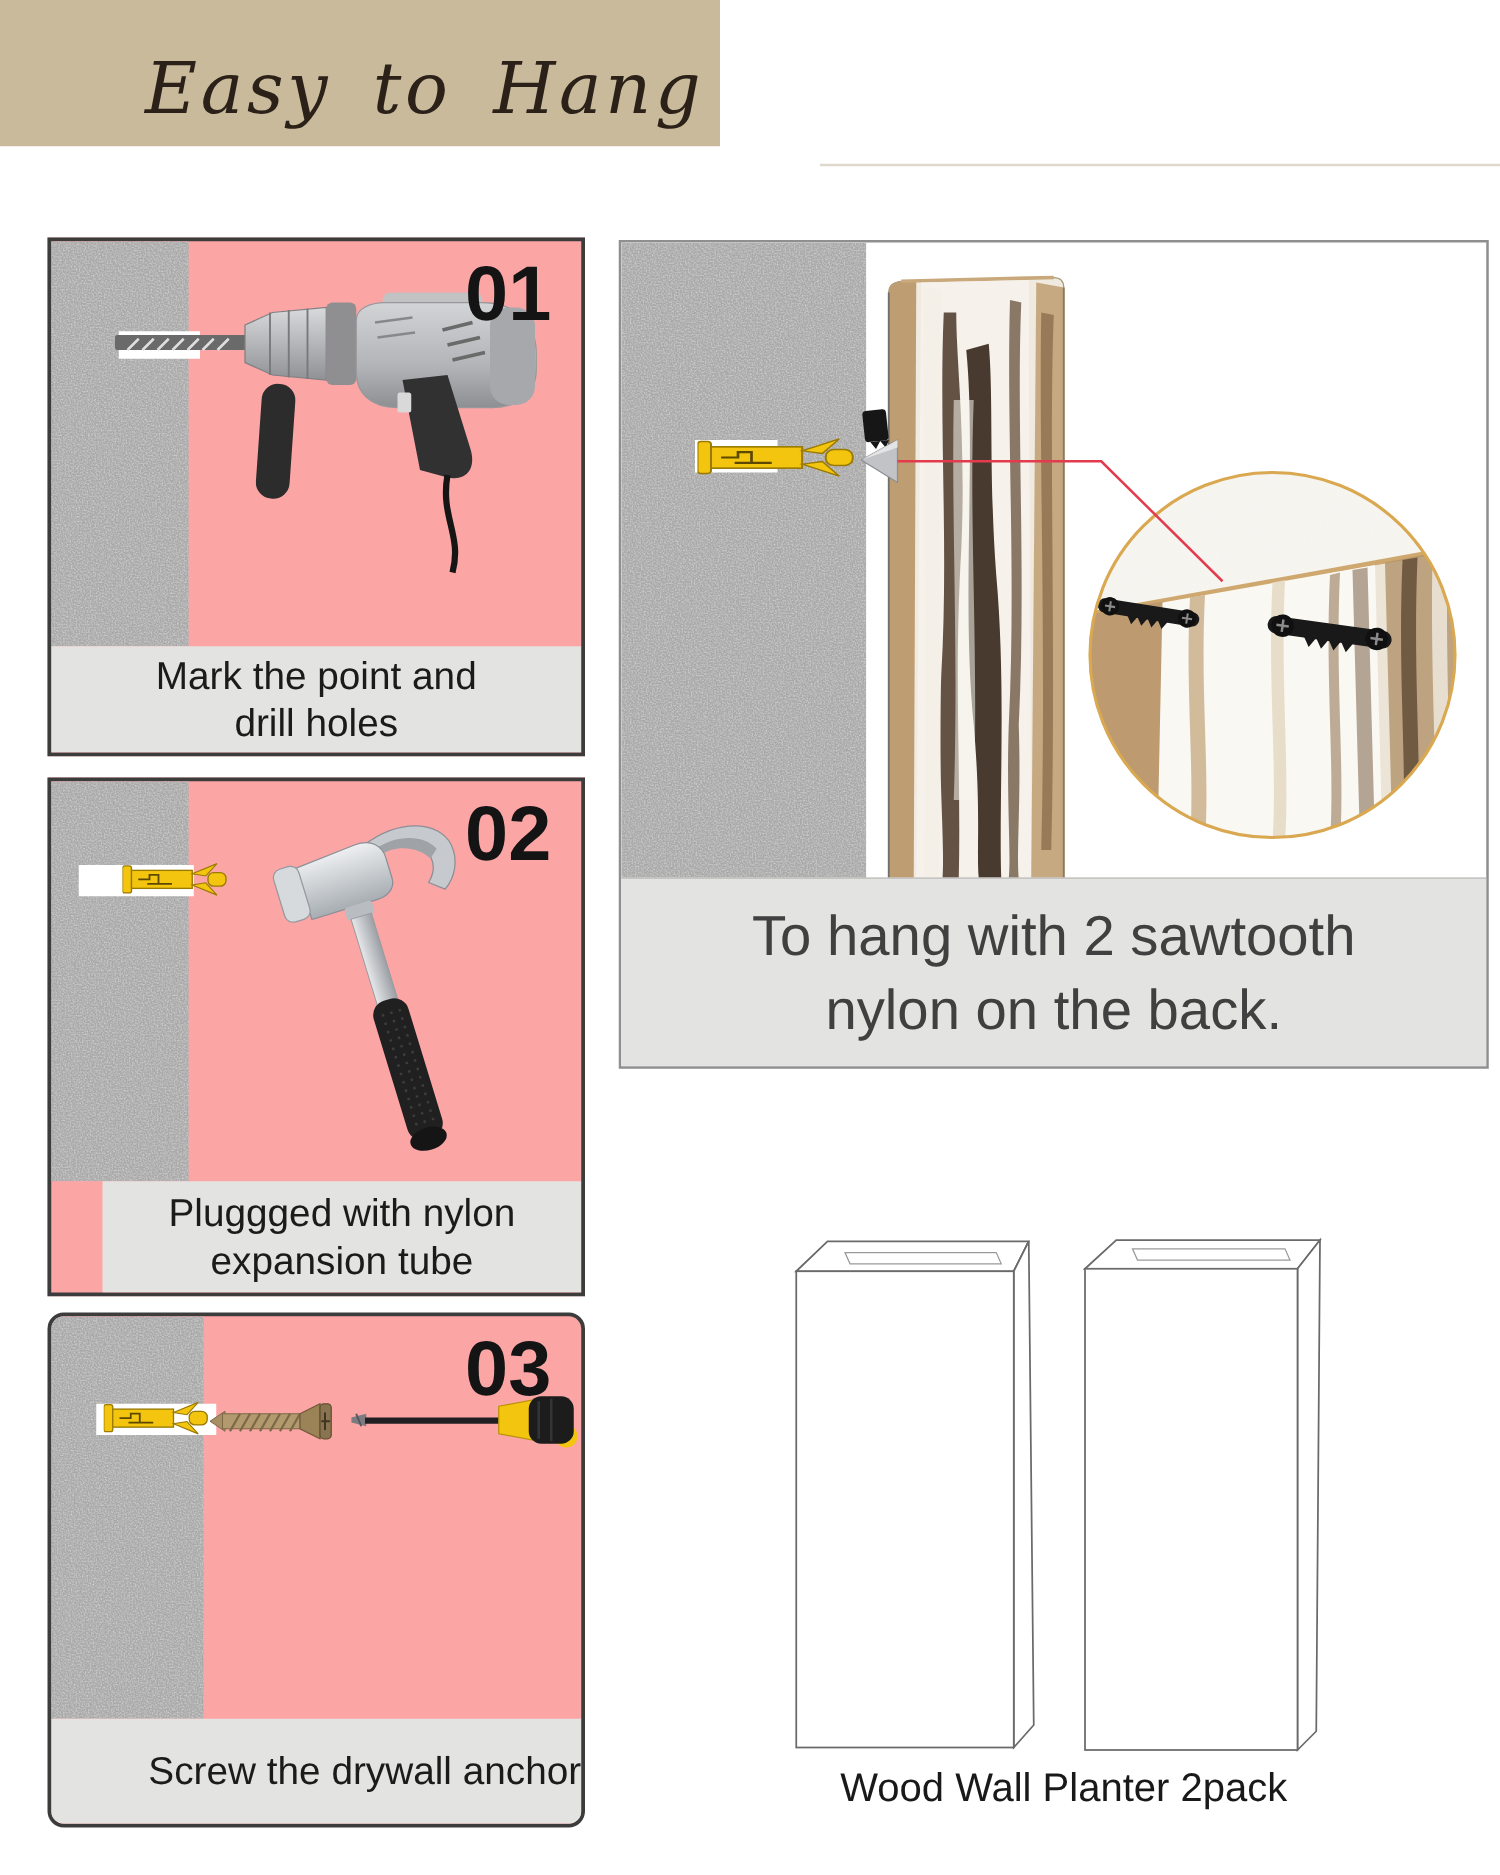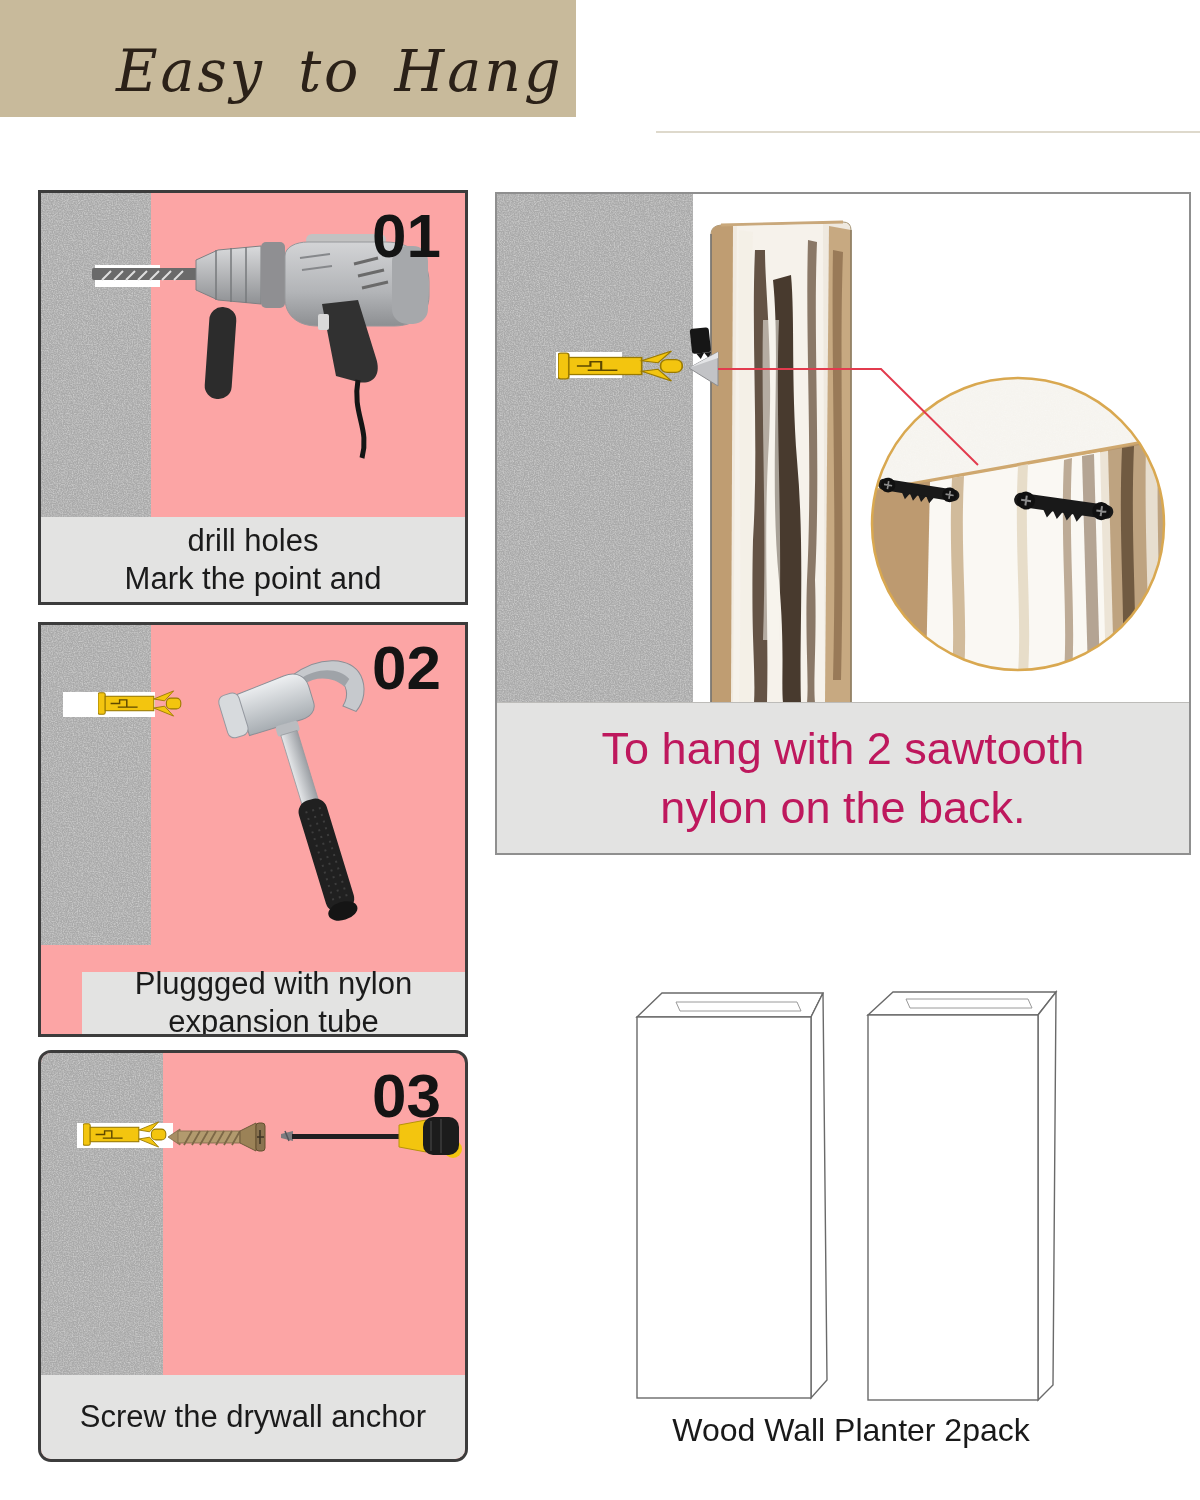--- a/index.html
+++ b/index.html
@@ -14,21 +14,21 @@
            box-sizing:border-box;overflow:hidden;}
   .hole{background:#ffffff;}
   .stepnum{right:24px;top:12px;font-size:62px;font-weight:bold;color:var(--number-text,#141414);line-height:1;}
   .stepcap{left:0;right:0;bottom:0;background:var(--caption-bg,#e3e3e2);display:flex;flex-direction:column;
            justify-content:center;text-align:center;color:var(--caption-text,#1b1b1b);
            font-size:31px;line-height:38px;}
   .panel{left:495px;top:192px;width:696px;height:663px;border:2px solid var(--photo-border,#8f8f8f);
          box-sizing:border-box;background:#fff;overflow:hidden;}
   .panelcap{left:0;right:0;bottom:0;height:150px;background:var(--caption-bg,#e3e3e2);
             border-top:1px solid #bdbcb9;display:flex;flex-direction:column;justify-content:center;
-            text-align:center;font-size:45px;line-height:59px;color:#be185d;}
+            text-align:center;font-size:45px;line-height:59px;color:#404040;}
   .prodlabel{left:595px;top:1412px;width:512px;text-align:center;font-size:32px;
              color:var(--product-text,#191919);white-space:nowrap;}
   svg{display:block;}
 </style>
 </head>
 <body>
 
 <div class="canvas">
 
   <svg width="0" height="0" style="position:absolute" aria-hidden="true">
@@ -80,22 +80,22 @@
       <path d="M244,40 l30,-4 M246,52 l30,-4" stroke="#86888b" stroke-width="2"></path>
       <g transform="rotate(4 164 135)">
         <rect x="151" y="89" width="27" height="92" rx="13" fill="#2c2c2c"></rect>
       </g>
       <path d="M266,86 L302,82 L320,140 C326,158 316,167 302,164 L280,158 Z" fill="#313131"></path>
       <rect x="262" y="96" width="11" height="16" rx="2" fill="#d9d9d9"></rect>
       <path d="M302,162 C296,196 314,210 306,240" stroke="#151515" stroke-width="5" fill="none"></path>
     </svg>
     <div class="abs stepnum">01</div>
     <div class="abs stepcap" style="height:85px;">
+      <div>Mark the point and</div>
       <div>drill holes</div>
-      <div>Mark the point and</div>
     </div>
   </div>
 
   <div class="abs stepbox" style="top:622px;height:415px;">
     <svg class="abs" style="left:0;top:0" width="110" height="320">
       <rect width="110" height="320" fill="var(--wall-base,#ababab)"></rect>
       <rect width="110" height="320" filter="url(#spkD)" opacity=".55"></rect>
       <rect width="110" height="320" filter="url(#spkL)" opacity=".6"></rect>
     </svg>
     <div class="abs hole" style="left:22px;top:67px;width:92px;height:25px;"></div>
@@ -124,21 +124,21 @@
         <path d="M28,28 L78,24 C92,23 99,31 99,41 L99,58 C99,67 91,71 83,71 L28,71 Z" fill="url(#gh)" stroke="#8b8f96" stroke-width="1"></path>
         <rect x="8" y="25" width="21" height="44" rx="7" fill="#d7dadd" stroke="#9599a0" stroke-width="1"></rect>
         <rect x="55" y="70" width="23" height="11" rx="3" fill="#b9bcc0"></rect>
         <rect x="58" y="80" width="17" height="72" fill="url(#gs)" stroke="#989ca1" stroke-width=".8"></rect>
         <rect x="52" y="150" width="29" height="116" rx="12" fill="#202020"></rect>
         <path d="M60,160 V254 M67,160 V256 M74,160 V254" stroke="#3d3d3d" stroke-width="2" stroke-dasharray="2,5"></path>
         <ellipse cx="66" cy="266" rx="15" ry="9" fill="#151515"></ellipse>
       </g>
     </svg>
     <div class="abs stepnum">02</div>
-    <div class="abs stepcap" style="height:62px;margin-left:41px;">
+    <div class="abs stepcap" style="height:89px;margin-left:41px;">
       <div>Pluggged with nylon</div>
       <div>expansion tube</div>
     </div>
   </div>
 
   <div class="abs stepbox" style="top:1050px;height:412px;border-radius:13px;">
     <svg class="abs" style="left:0;top:0" width="122" height="322">
       <rect width="122" height="322" fill="var(--wall-base,#ababab)"></rect>
       <rect width="122" height="322" filter="url(#spkD)" opacity=".55"></rect>
       <rect width="122" height="322" filter="url(#spkL)" opacity=".6"></rect>
@@ -163,21 +163,21 @@
     <svg class="abs" style="left:240px;top:60px" width="185" height="46" viewBox="0 0 185 46" role="img" aria-label="screw-and-phillips-screwdriver">
       <polygon points="0,21 12,18 12,28 0,25" fill="#7c7c80"></polygon>
       <path d="M4,18 l4,10" stroke="#55555a" stroke-width="1.5"></path>
       <rect x="11" y="21" width="108" height="5" fill="#1f1f22"></rect>
       <polygon points="118,12 145,7 145,39 118,34" fill="var(--anchor-yellow,#f3c50f)" stroke="#b8930a" stroke-width="1"></polygon>
       <circle cx="172" cy="36" r="9" fill="var(--anchor-yellow,#f3c50f)"></circle>
       <rect x="142" y="4" width="36" height="38" rx="10" fill="#1c1c1c"></rect>
       <path d="M150,8 v30 M160,6 v34" stroke="#343434" stroke-width="2"></path>
     </svg>
     <div class="abs stepnum">03</div>
-    <div class="abs stepcap" style="height:84px;">
+    <div class="abs stepcap" style="height:84px;text-align:right;">
       <div>Screw the drywall anchor</div>
     </div>
   </div>
 
   <div class="abs panel" role="img" aria-label="planter-side-view-on-wall-with-anchor-and-sawtooth-hanger">
     <svg class="abs" style="left:0;top:0" width="196" height="509">
       <rect width="196" height="509" fill="var(--wall-base,#ababab)"></rect>
       <rect width="196" height="509" filter="url(#spkD)" opacity=".55"></rect>
       <rect width="196" height="509" filter="url(#spkL)" opacity=".6"></rect>
     </svg>

